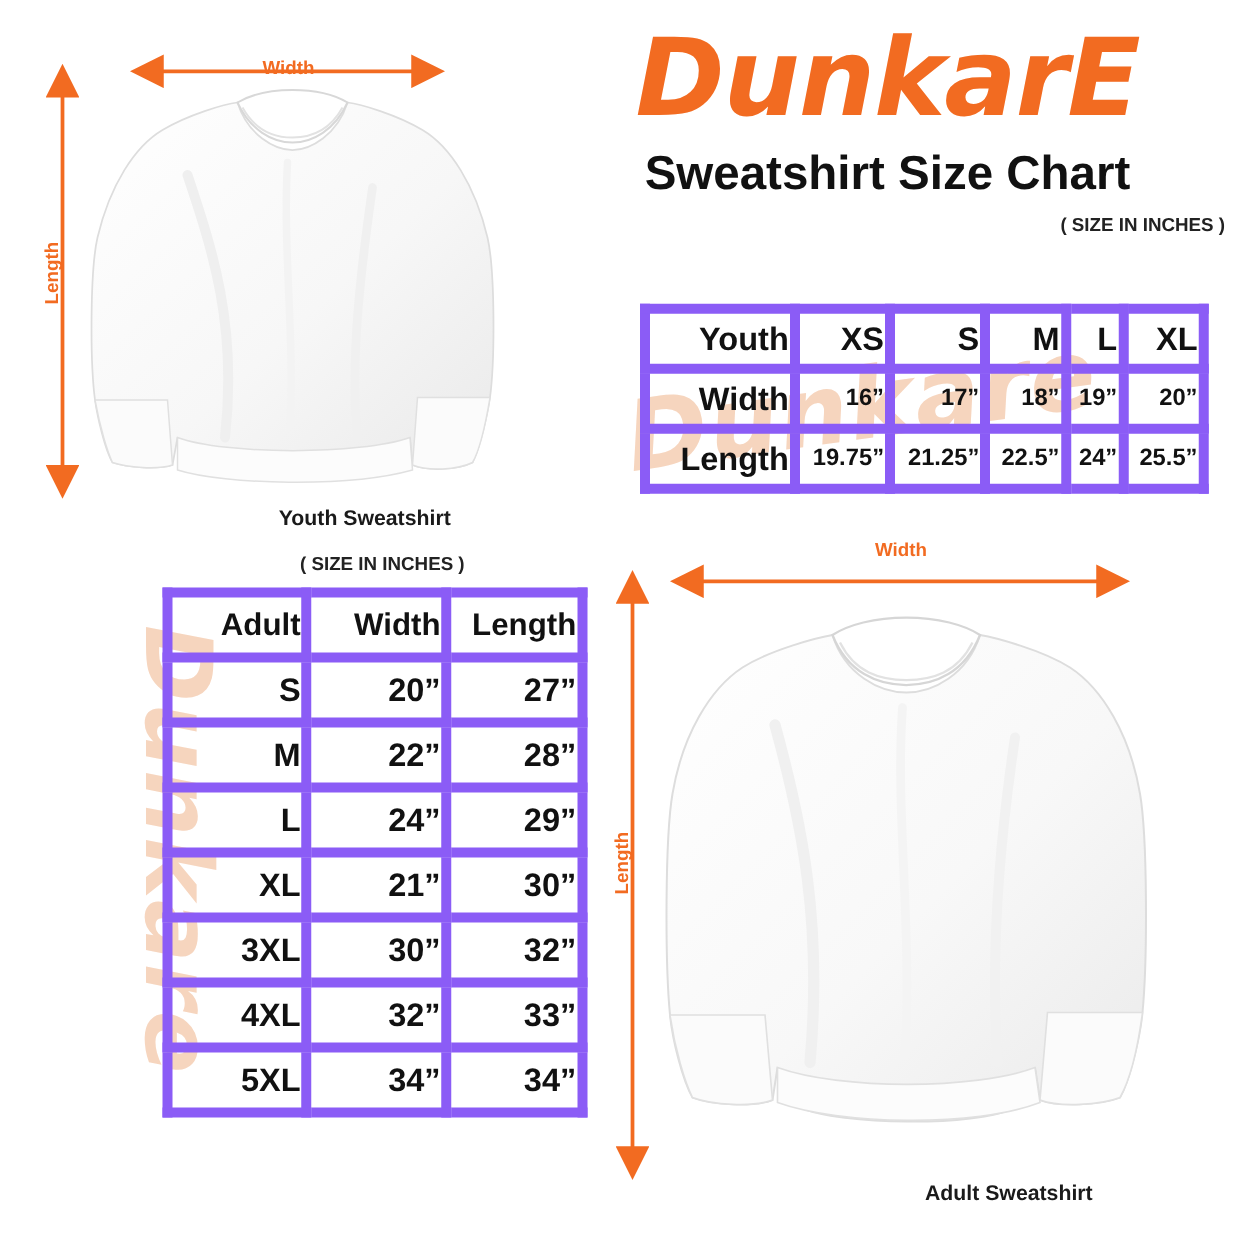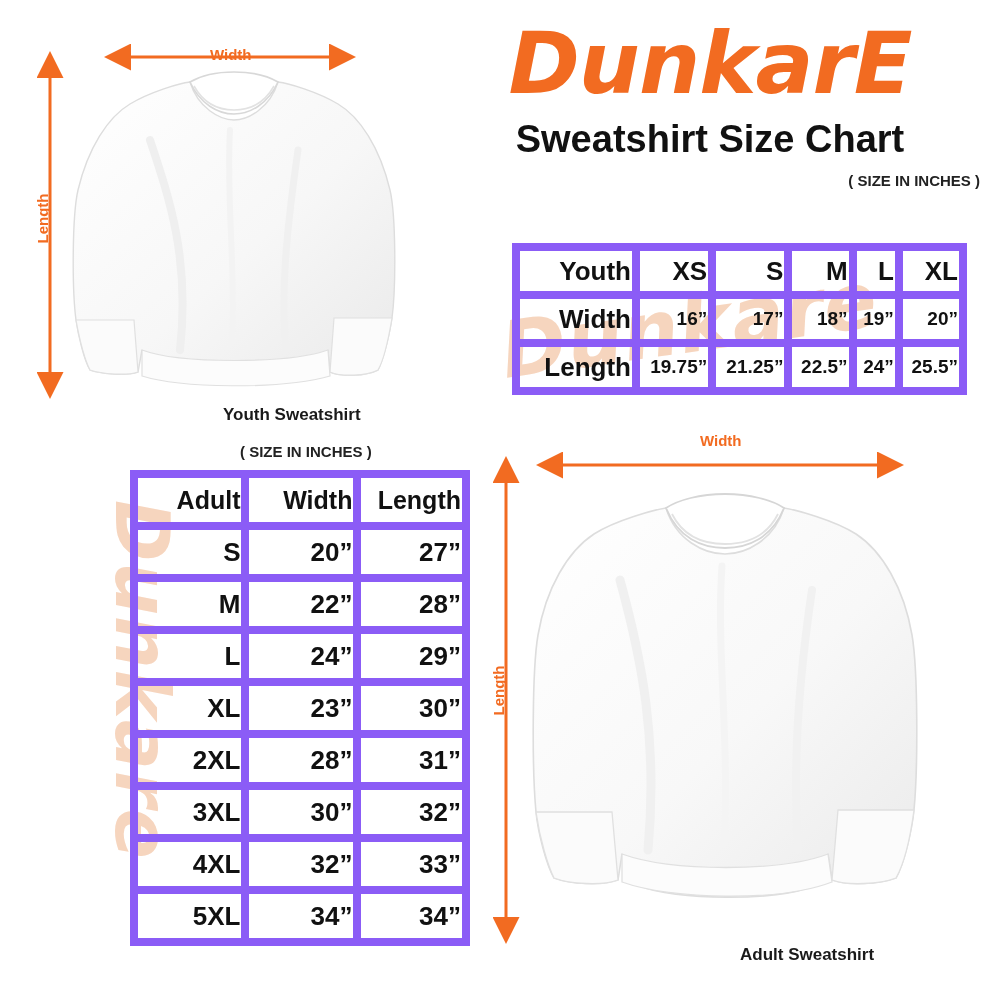--- a/index.html
+++ b/index.html
@@ -246,27 +246,22 @@
         <td>22”</td>
         <td>28”</td>
       </tr>
       <tr>
         <td>L</td>
         <td>24”</td>
         <td>29”</td>
       </tr>
       <tr>
         <td>XL</td>
-        <td>23”</td>
+        <td>21”</td>
         <td>30”</td>
-      </tr>
-      <tr>
-        <td>2XL</td>
-        <td>28”</td>
-        <td>31”</td>
       </tr>
       <tr>
         <td>3XL</td>
         <td>30”</td>
         <td>32”</td>
       </tr>
       <tr>
         <td>4XL</td>
         <td>32”</td>
         <td>33”</td>

